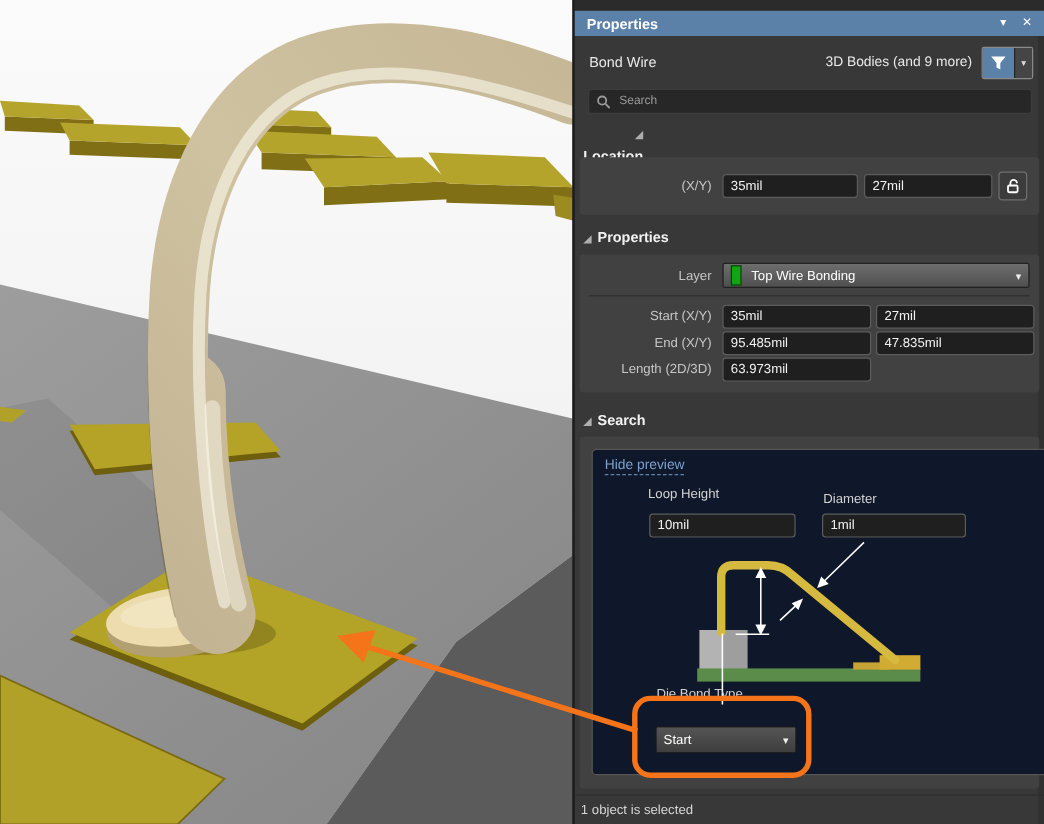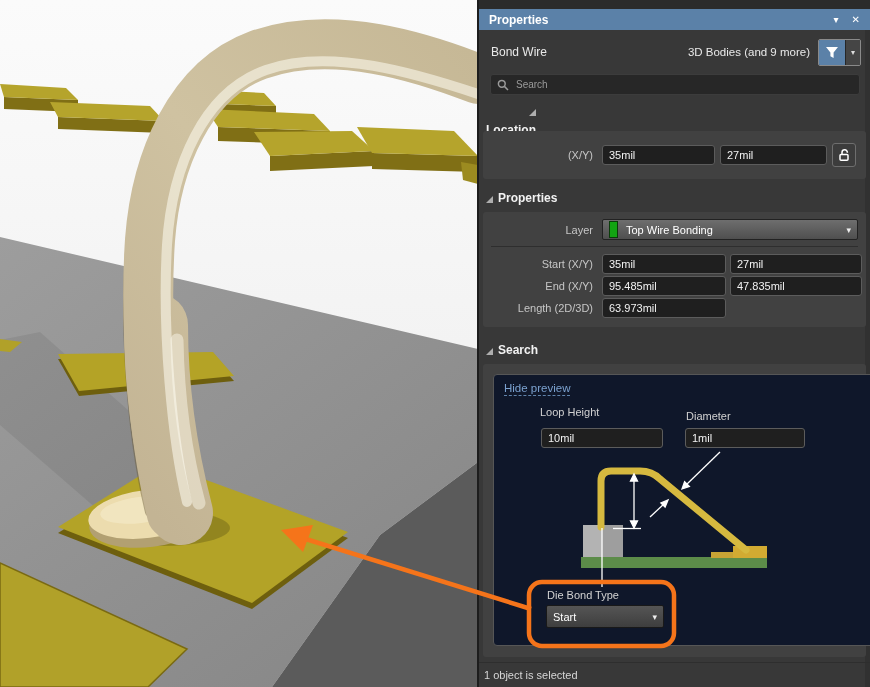--- a/index.html
+++ b/index.html
@@ -241,21 +241,21 @@
             <polygon points="174,125 171.1,132.1 166.9,127.9"></polygon>
           </g>
           <line x1="108" y1="153" x2="108" y2="212" stroke="#fff" stroke-width="1.3"></line>
         </svg>
 
         <span class="hideprev">Hide preview</span>
         <span class="plabel" style="left:46px;top:31px;">Loop Height</span>
         <input class="tin pinput" style="left: 47px; top: 53px;" readonly="" value="10mil">
         <span class="plabel" style="left:192px;top:35px;">Diameter</span>
         <input class="tin pinput" style="left: 191px; top: 53px; width: 120px;" readonly="" value="1mil">
-        <span class="plabel" style="left:53px;top:214px;">Die Bond Type</span>
+        <span class="plabel" style="left:53px;top:198px;text-decoration:underline;">Die Bond Type</span>
         <span class="dropdown dd-wedge" style="position:absolute;left:52px;top:230px;">
           <span class="dtxt">Start</span>
           <span class="chev">▾</span>
         </span>
       </div>
     </div>
 
     <div class="status">
       <span>1 object is selected</span>
     </div>

